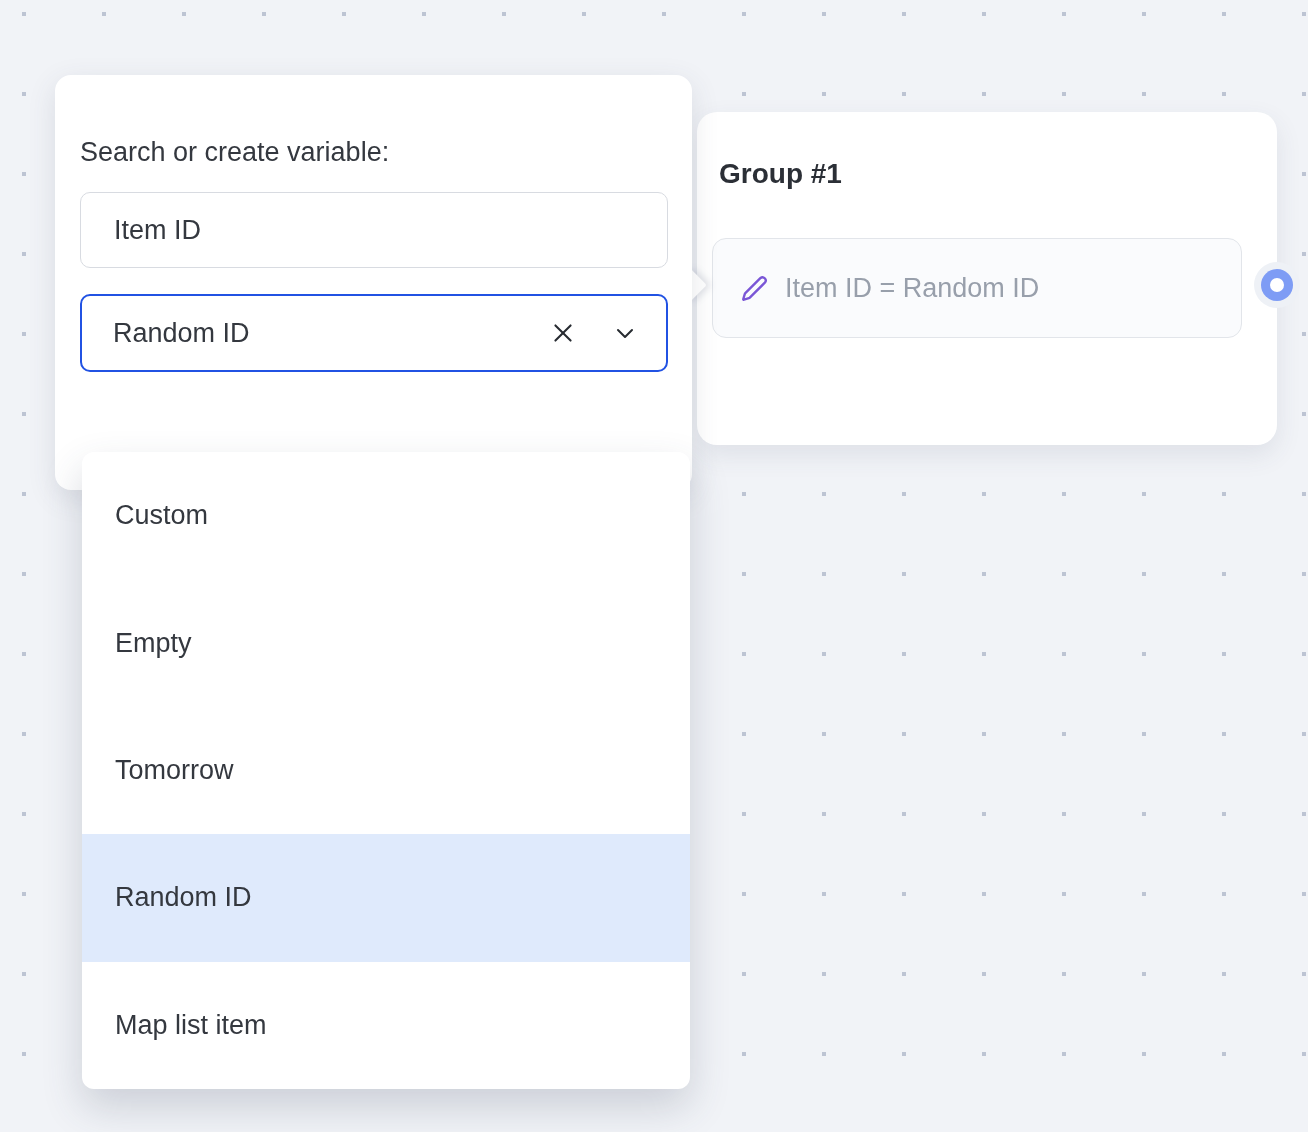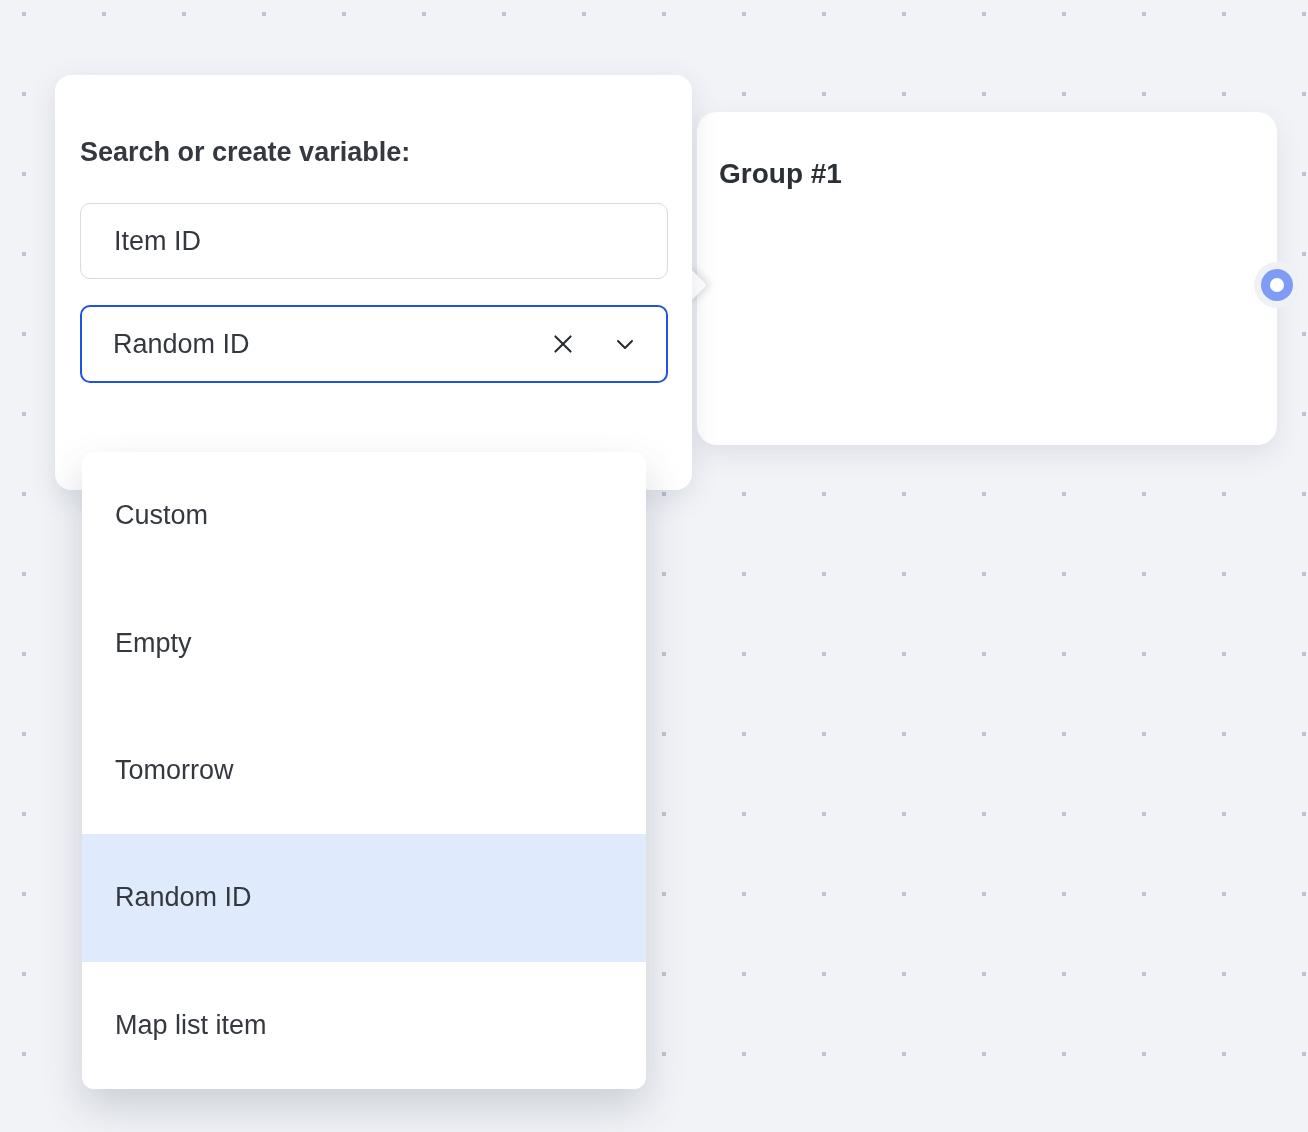--- a/index.html
+++ b/index.html
@@ -15,40 +15,40 @@
   .popup{
     left:55px;top:75px;width:637px;height:415px;border-radius:16px;
     box-shadow:0 8px 28px rgba(60,70,95,.13);z-index:20;
   }
   .popup-tail{
     position:absolute;left:678px;top:273px;width:24px;height:24px;background:#fff;
     transform:rotate(45deg);border-radius:3px;
     box-shadow:3px -3px 7px rgba(90,100,125,.18);z-index:18;
   }
   .popup .field-label{
-    display:block;margin:62px 0 0 25px;font-size:27px;font-weight:700;color:#34383f;
+    display:block;margin:62px 0 0 25px;font-size:27px;font-weight:400;color:#34383f;
   }
   .popup .value-label{margin-top:48px;}
   .text-input{
-    box-sizing:border-box;display:block;margin:35px 0 0 25px;width:588px;height:76px;
+    box-sizing:border-box;display:block;margin:24px 0 0 25px;width:588px;height:76px;
     border:1.5px solid #d8dbe1;border-radius:10px;background:#fff;
     font-family:inherit;font-size:27px;color:#34383f;padding:0 20px 0 33px;outline:none;
   }
   .combobox{
     box-sizing:border-box;display:flex;align-items:center;margin:26px 0 0 25px;
     width:588px;height:78px;border:2.5px solid #2152e3;border-radius:10px;background:#fff;
     cursor:pointer;
   }
   .combobox .combo-text{flex:1;font-size:27px;color:#34383f;padding-left:31px;}
   .icon-btn{display:flex;align-items:center;justify-content:center;border:none;background:none;padding:0;cursor:pointer;}
   .clear-btn{width:30px;height:30px;margin-right:34px;}
   .chev-btn{width:26px;height:26px;margin-right:28px;}
   
   .dropdown{
-    left:82px;top:452px;width:564px;height:637px;border-radius:12px;
+    left:82px;top:452px;width:608px;height:637px;border-radius:12px;
     box-shadow:0 18px 40px rgba(55,65,90,.20);z-index:30;overflow:hidden;
     display:flex;flex-direction:column;list-style:none;margin:0;padding:0;
   }
   .dropdown li{
     flex:1;display:flex;align-items:center;padding-left:33px;
     font-size:27px;color:#34383f;cursor:pointer;
   }
   .dropdown li.highlighted{background:#dfeafc;}
   
   .group-card{
@@ -117,19 +117,27 @@
     <li class="highlighted">
       <span>Random ID</span>
     </li>
     <li>
       <span>Map list item</span>
     </li>
   </ul>
 
 <section class="panel group-card">
   <div class="group-title">Group #1</div>
+  <div class="condition-chip">
+    <span>
+      <svg width="27" height="27" viewBox="0 0 24 24" fill="none" stroke="#7a56d6" stroke-width="2.1" stroke-linecap="round" stroke-linejoin="round">
+        <path d="M21.17 6.81a2.82 2.82 0 0 0-3.98-3.99L3.84 16.17a2 2 0 0 0-.5.83l-1.32 4.35a.5.5 0 0 0 .62.62l4.35-1.32a2 2 0 0 0 .83-.5z"></path>
+      </svg>
+    </span>
+    <span class="chip-text">Item ID = Random ID</span>
+  </div>
 </section>
 
 <div class="connector">
   <div class="ring">
     <div class="hole"></div>
   </div>
 </div>
 
 </body></html>

